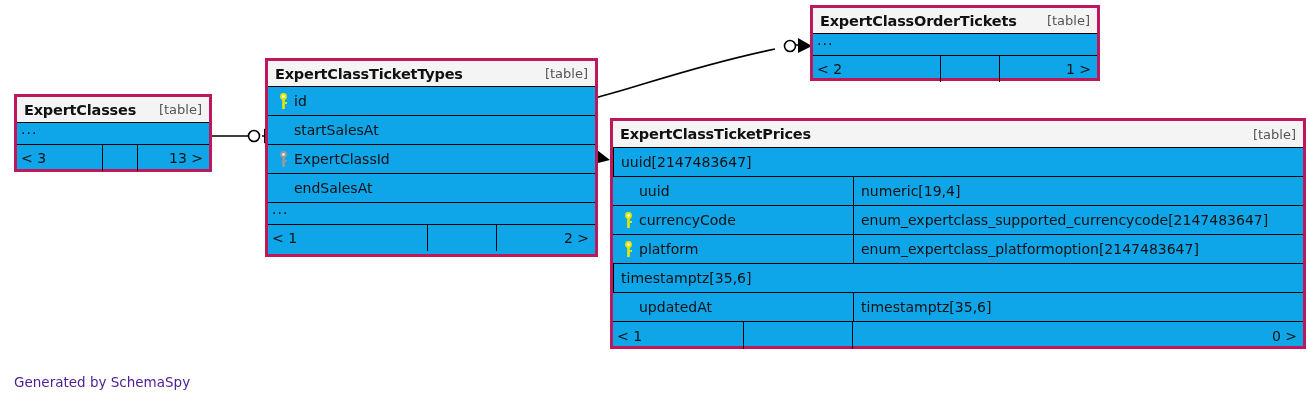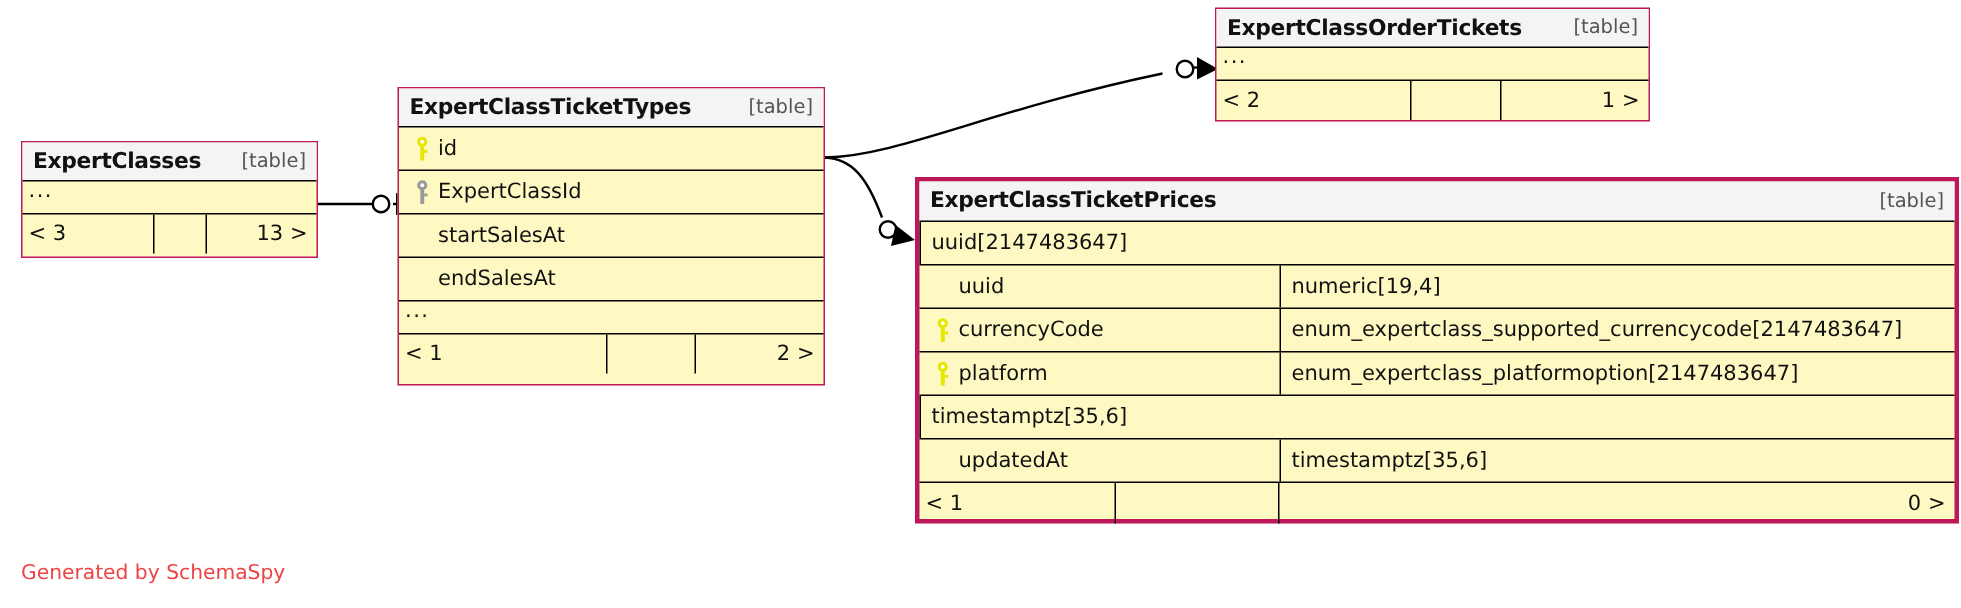--- a/index.html
+++ b/index.html
@@ -9,22 +9,22 @@
     font-family:"DejaVu Sans","Liberation Sans",sans-serif;
     position:relative;
     overflow:hidden;
     -webkit-font-smoothing:antialiased;
   }
   .canvas{position:absolute;left:0;top:0;width:1307px;height:405px;}
   svg.edges{position:absolute;left:0;top:0;width:1307px;height:405px;pointer-events:none;}
 
   .table{
     position:absolute;
-    background:#fef9c3;
-    border:1px solid #be185d;
+    background:#0ea5e9;
+    border:3px solid #be185d;
     box-sizing:border-box;
     z-index:2;
   }
   .table.focus{border-width:3px;}
 
   .thead{
     background:#f4f4f4;
     border-bottom:1px solid #000;
     box-sizing:border-box;
     display:flex;
@@ -103,21 +103,21 @@
   .fcell:last-child{border-right:none;}
   .fcell.l{justify-content:flex-start;padding-left:4px;}
   .fcell.r{justify-content:flex-end;padding-right:6px;}
 
   .key{display:block;}
 
   .footer-note{
     position:absolute;
     left:14px;top:374px;
     font-size:13.5px;
-    color:#ef4444;
+    color:#4c1d95;
     white-space:nowrap;
   }
 </style>
 </head>
 <body>
 
 <div class="canvas">
 
   <svg class="edges" viewBox="0 0 1307 405">
 
@@ -151,21 +151,21 @@
     <div class="ellipsisrow">
       <span class="dots">...</span>
     </div>
     <div class="footrow">
       <span class="fcell l" style="flex:0 0 45%;">&lt; 3</span>
       <span class="fcell l" style="flex:0 0 18%;"></span>
       <span class="fcell r" style="flex:1 1 auto;">13 &gt;</span>
     </div>
   </div>
 
-  <div class="table" style="left:265px;top:58px;width:285px;height:199px;">
+  <div class="table" style="left:265px;top:58px;width:333px;height:199px;">
     <div class="thead">
       <span class="tname">ExpertClassTicketTypes</span>
       <span class="ttag">[table]</span>
     </div>
 
     <div class="row">
       <div class="colname">
         <span class="keyslot">
           <svg class="key" width="9" height="17" viewBox="0 0 9 17">
               <circle cx="4.5" cy="3.5" r="3.4" fill="#e6e600"></circle>
@@ -173,36 +173,36 @@
               <rect x="3.2" y="6" width="2.6" height="10" fill="#e6e600"></rect>
               <rect x="5.8" y="9" width="2.2" height="1.9" fill="#e6e600"></rect>
             </svg>
         </span>
         <span class="coltext">id</span>
       </div>
     </div>
 
     <div class="row">
       <div class="colname">
+        <span class="keyslot"></span>
+        <span class="coltext">startSalesAt</span>
+      </div>
+    </div>
+
+    <div class="row">
+      <div class="colname">
         <span class="keyslot">
           <svg class="key" width="9" height="17" viewBox="0 0 9 17">
               <circle cx="4.5" cy="3.5" r="3.4" fill="#9a9a9a"></circle>
               <circle cx="4.5" cy="3.5" r="1.3" fill="#ffffff"></circle>
               <rect x="3.2" y="6" width="2.6" height="10" fill="#9a9a9a"></rect>
               <rect x="5.8" y="9" width="2.2" height="1.9" fill="#9a9a9a"></rect>
             </svg>
         </span>
         <span class="coltext">ExpertClassId</span>
-      </div>
-    </div>
-
-    <div class="row">
-      <div class="colname">
-        <span class="keyslot"></span>
-        <span class="coltext">startSalesAt</span>
       </div>
     </div>
 
     <div class="row">
       <div class="colname">
         <span class="keyslot"></span>
         <span class="coltext">endSalesAt</span>
       </div>
     </div>
 

